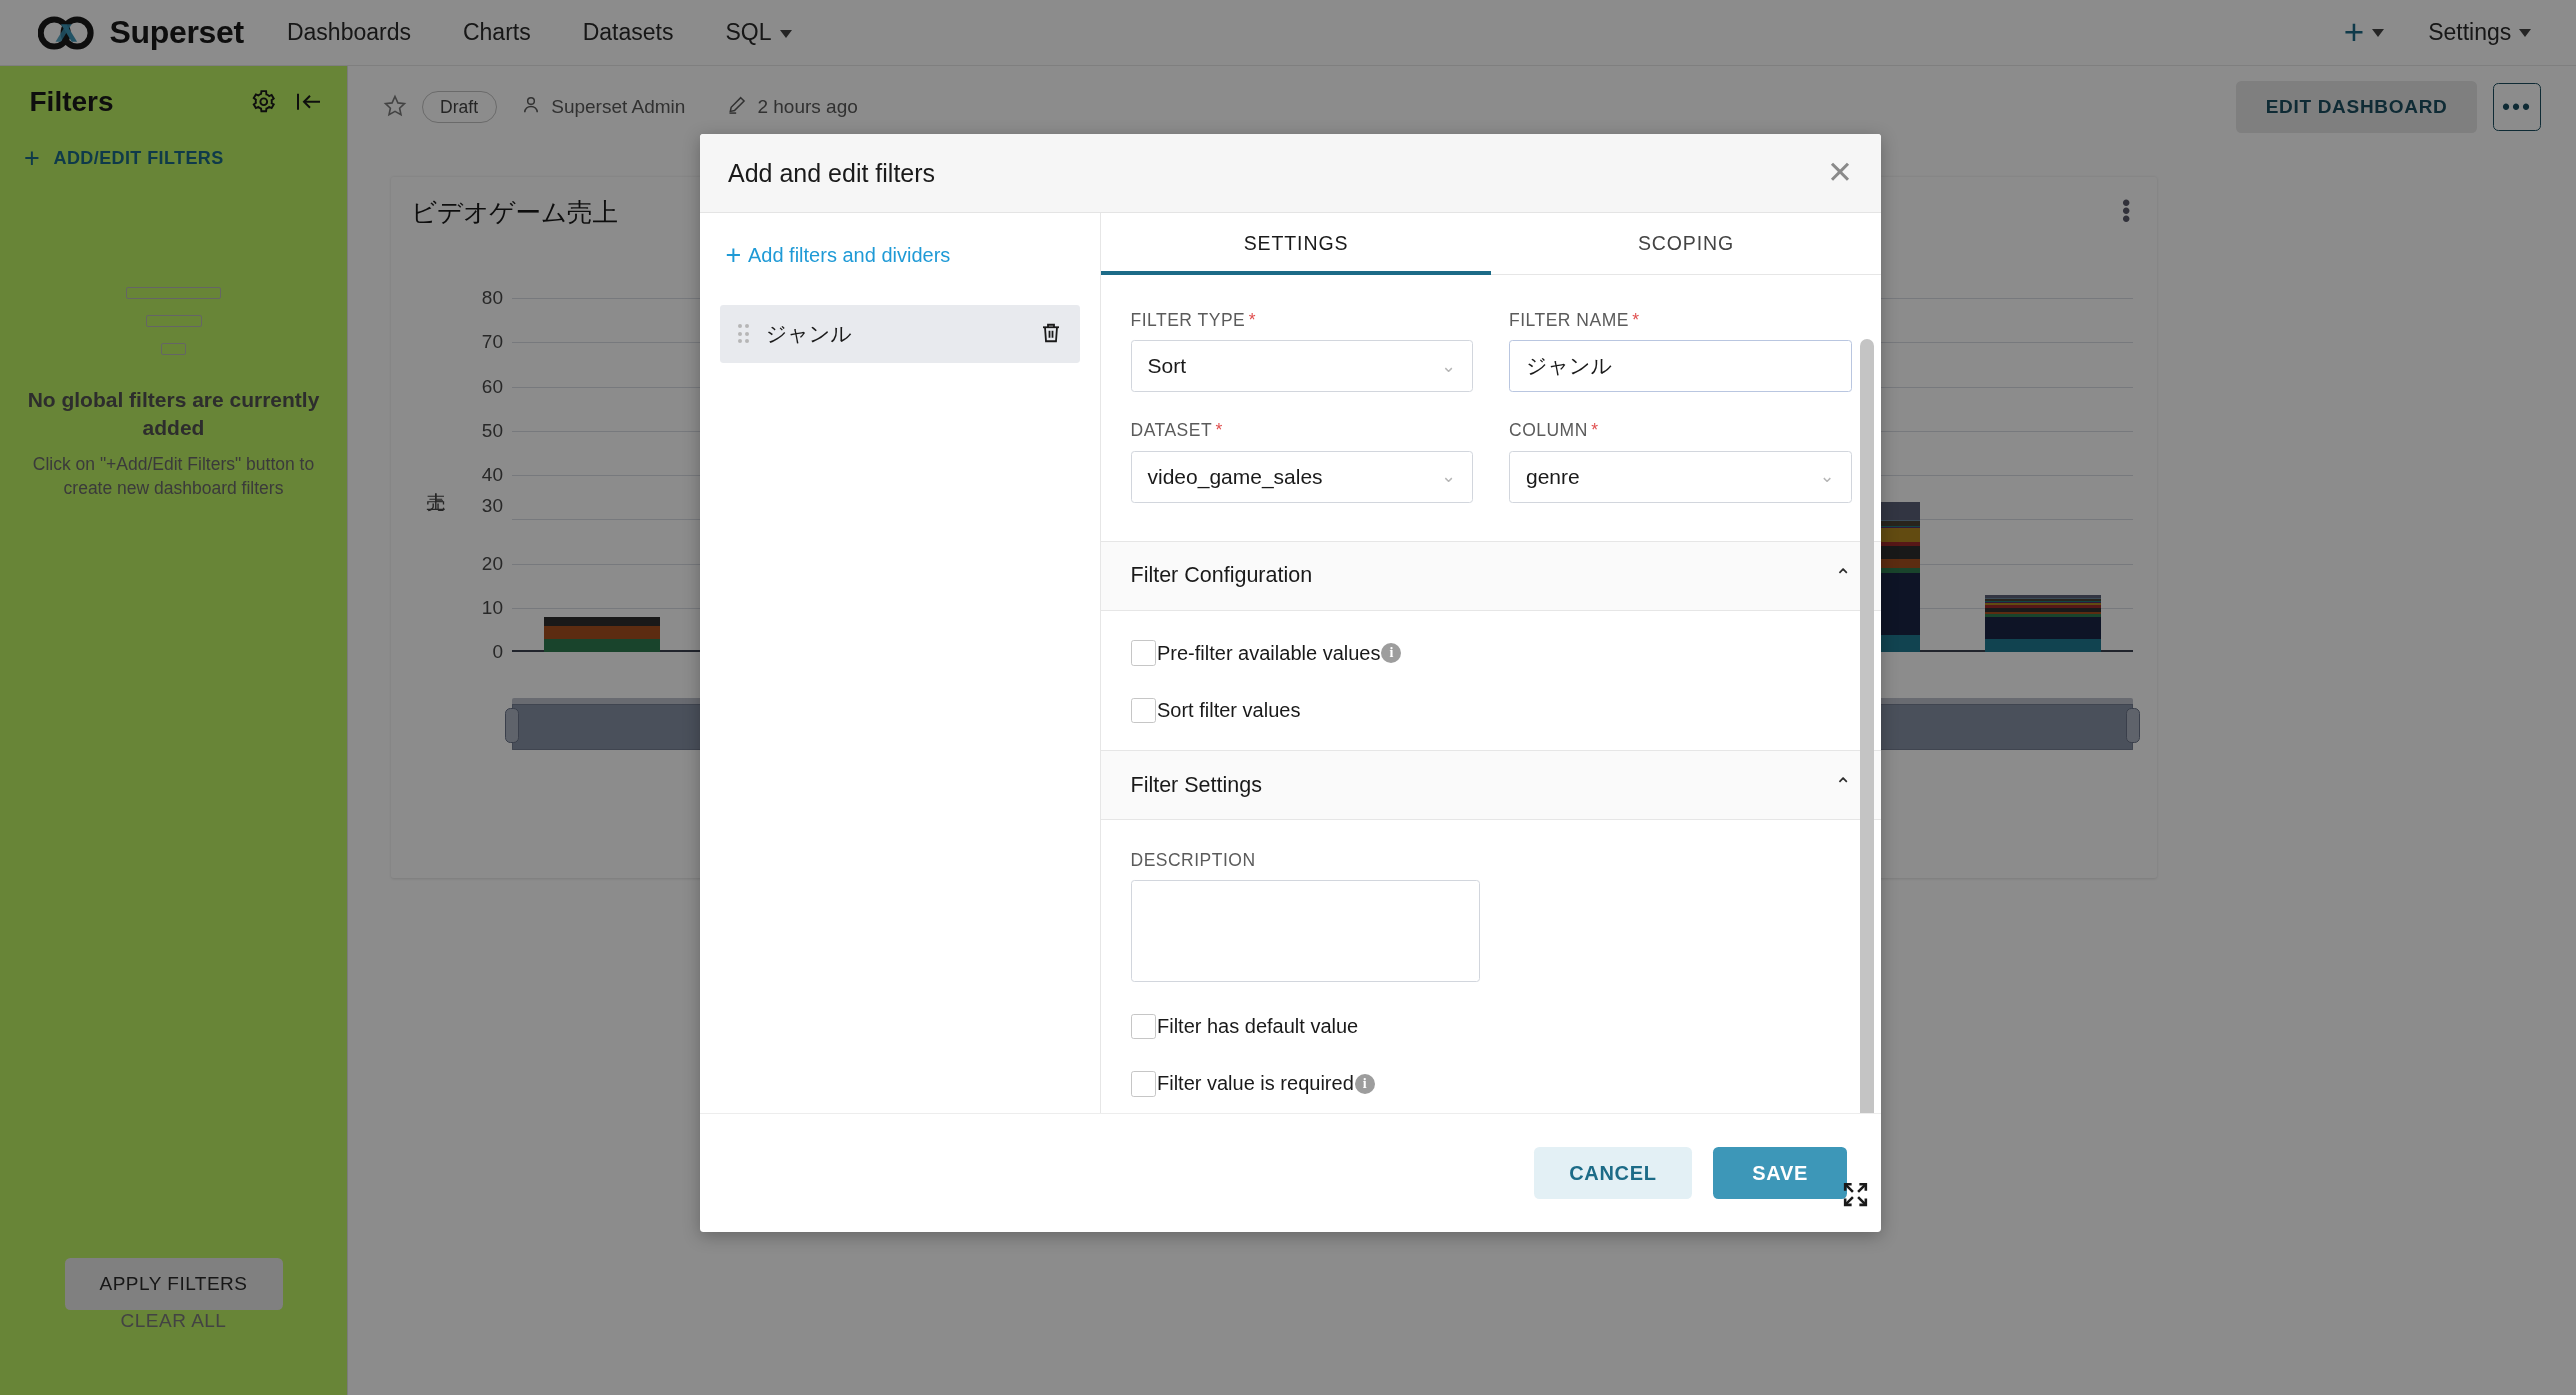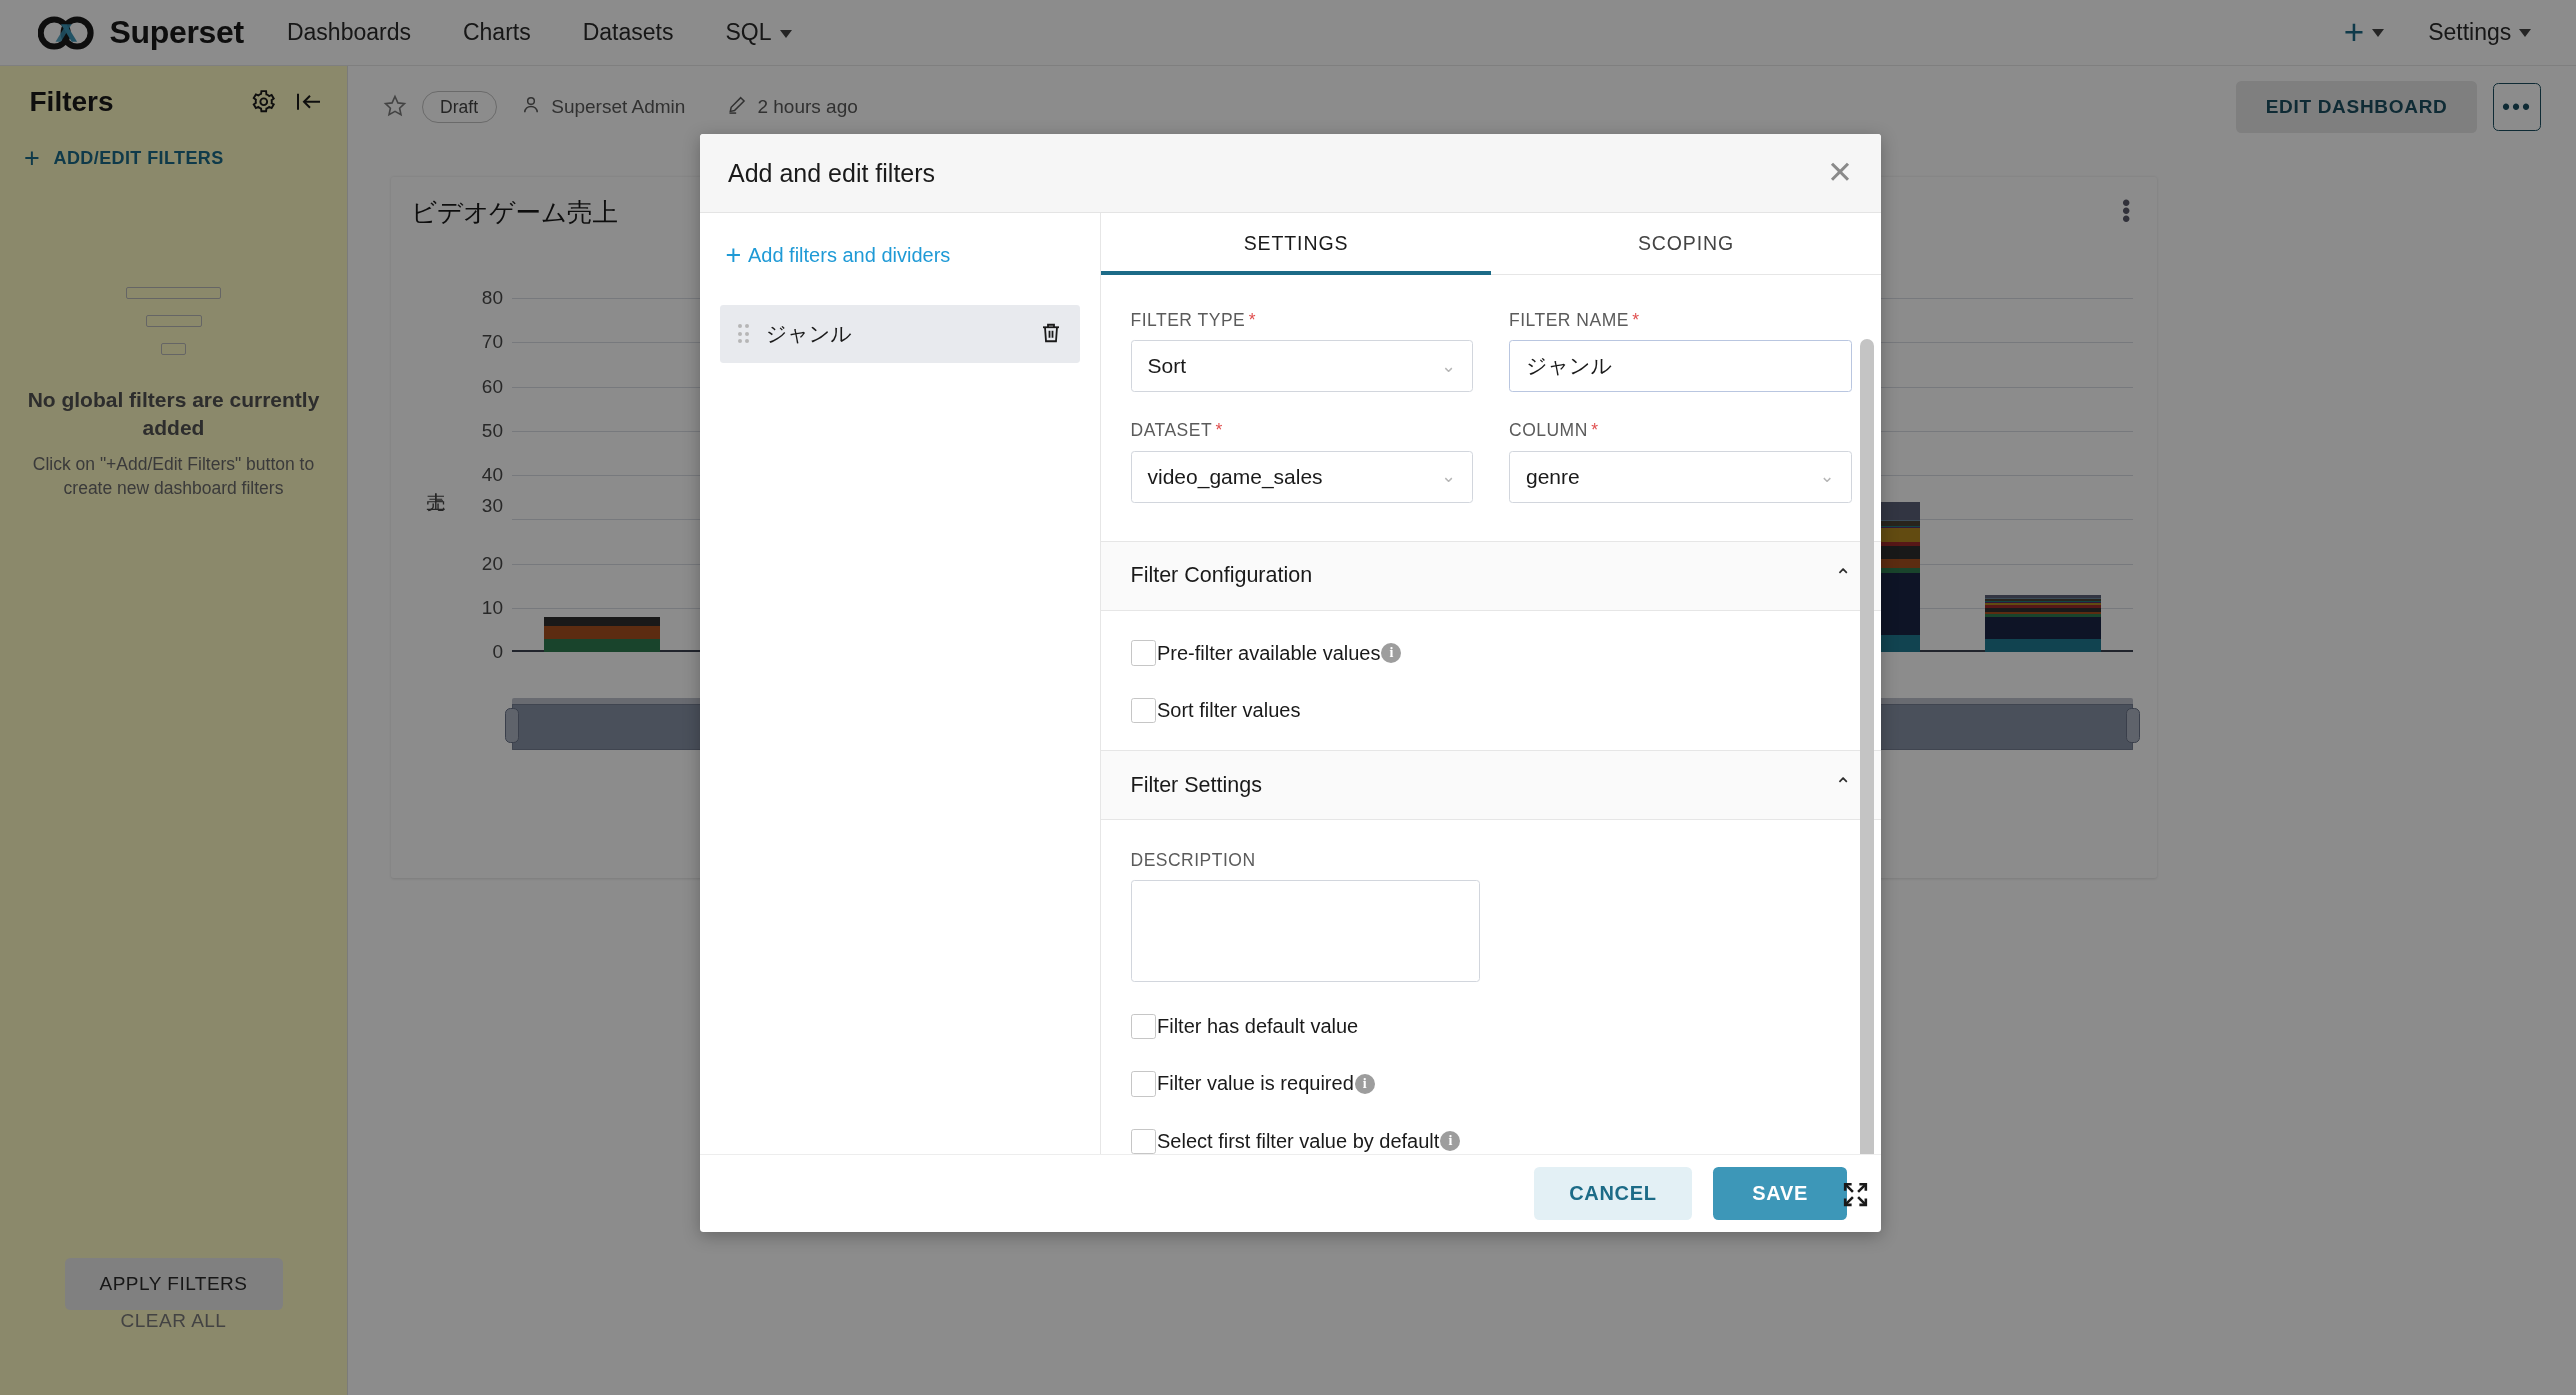--- a/index.html
+++ b/index.html
@@ -29,21 +29,21 @@
   .caret { display: inline-block; width: 0; height: 0; margin-left: 8px;
            border-left: 6.7px solid transparent; border-right: 6.7px solid transparent;
            border-top: 8px solid #444; vertical-align: middle; }
   .nav-right { margin-left: auto; display: flex; align-items: center; gap: 44px; padding-right: 6.7px;}
   .plus-icon { font-size: 35px; color: #1c6b87; line-height: 0.7; font-weight: 300;}
   .nav-right .item { display:flex; align-items:center; cursor:pointer; }
 
   
   .filterbar {
     position: absolute; top: 66px; left: 0; width: 348px; height: 1330px;
-    background: #fef9c3; border-right: 0.7px solid #e0e0e0;
+    background: #bef264; border-right: 0.7px solid #e0e0e0;
   }
   .fb-head { display: flex; align-items: center; padding: 20px 24px 0 29.5px; }
   .fb-title { font-size: 28px; font-weight: bold; color: #1a1a1a; }
   .fb-icons { margin-left: auto; display: flex; align-items: center; gap: 19px; }
   .icn { cursor: pointer; display:flex; align-items:center; }
   .fb-addedit {
     display: flex; align-items: center; gap: 13.4px;
     padding: 29.5px 0 0 24px; color: #1c6b87; font-size: 18px;
     font-weight: bold; letter-spacing: 0.4px; cursor: pointer;
   }
@@ -196,21 +196,21 @@
           justify-content: center; font-family: "Liberation Serif", serif; cursor: pointer; flex:0 0 auto;}
 
   .dlabel { font-size: 17.5px; color: #5b5b5b; letter-spacing: 0.5px; margin-bottom: 9.4px; }
   .desc-ta { width: 349px; height: 102px; border: 0.7px solid #d2d6dd; border-radius: 3.4px;
              background: #fff; resize: none; font-family: inherit; font-size: 19px; padding: 9.4px 12px; }
 
   .mscrollbar { position: absolute; right: 6.7px; top: 64px; width: 14.8px; bottom: 10.7px; }
   .mscroll-thumb { position: absolute; top: 0; left: 0; width: 14.8px; height: 880px;
                    background: #c4c4c4; border-radius: 7.4px; cursor: grab; }
 
-  .m-foot { height: 78px; border-top: 0.7px solid #ededed; display: flex; align-items: center;
+  .m-foot { height: 119px; border-top: 0.7px solid #ededed; display: flex; align-items: center;
             justify-content: flex-end; padding: 0 34px; gap: 21.5px; }
   .btn-cancel { background: #e3f0f5; color: #1c6b87; font-size: 20px; font-weight: bold;
                 letter-spacing: 0.7px; padding: 14.8px 35px; border-radius: 5.4px; border: none;
                 cursor: pointer; font-family: inherit; }
   .btn-save { background: #3d97b8; color: #fff; font-size: 20px; font-weight: bold;
               letter-spacing: 0.7px; padding: 14.8px 39px; border-radius: 5.4px; border: none;
               cursor: pointer; font-family: inherit; }
   .expand-icn { position: absolute; z-index: 61; left: 1840px; top: 1179px; cursor: pointer; }
 </style>
 </head>

